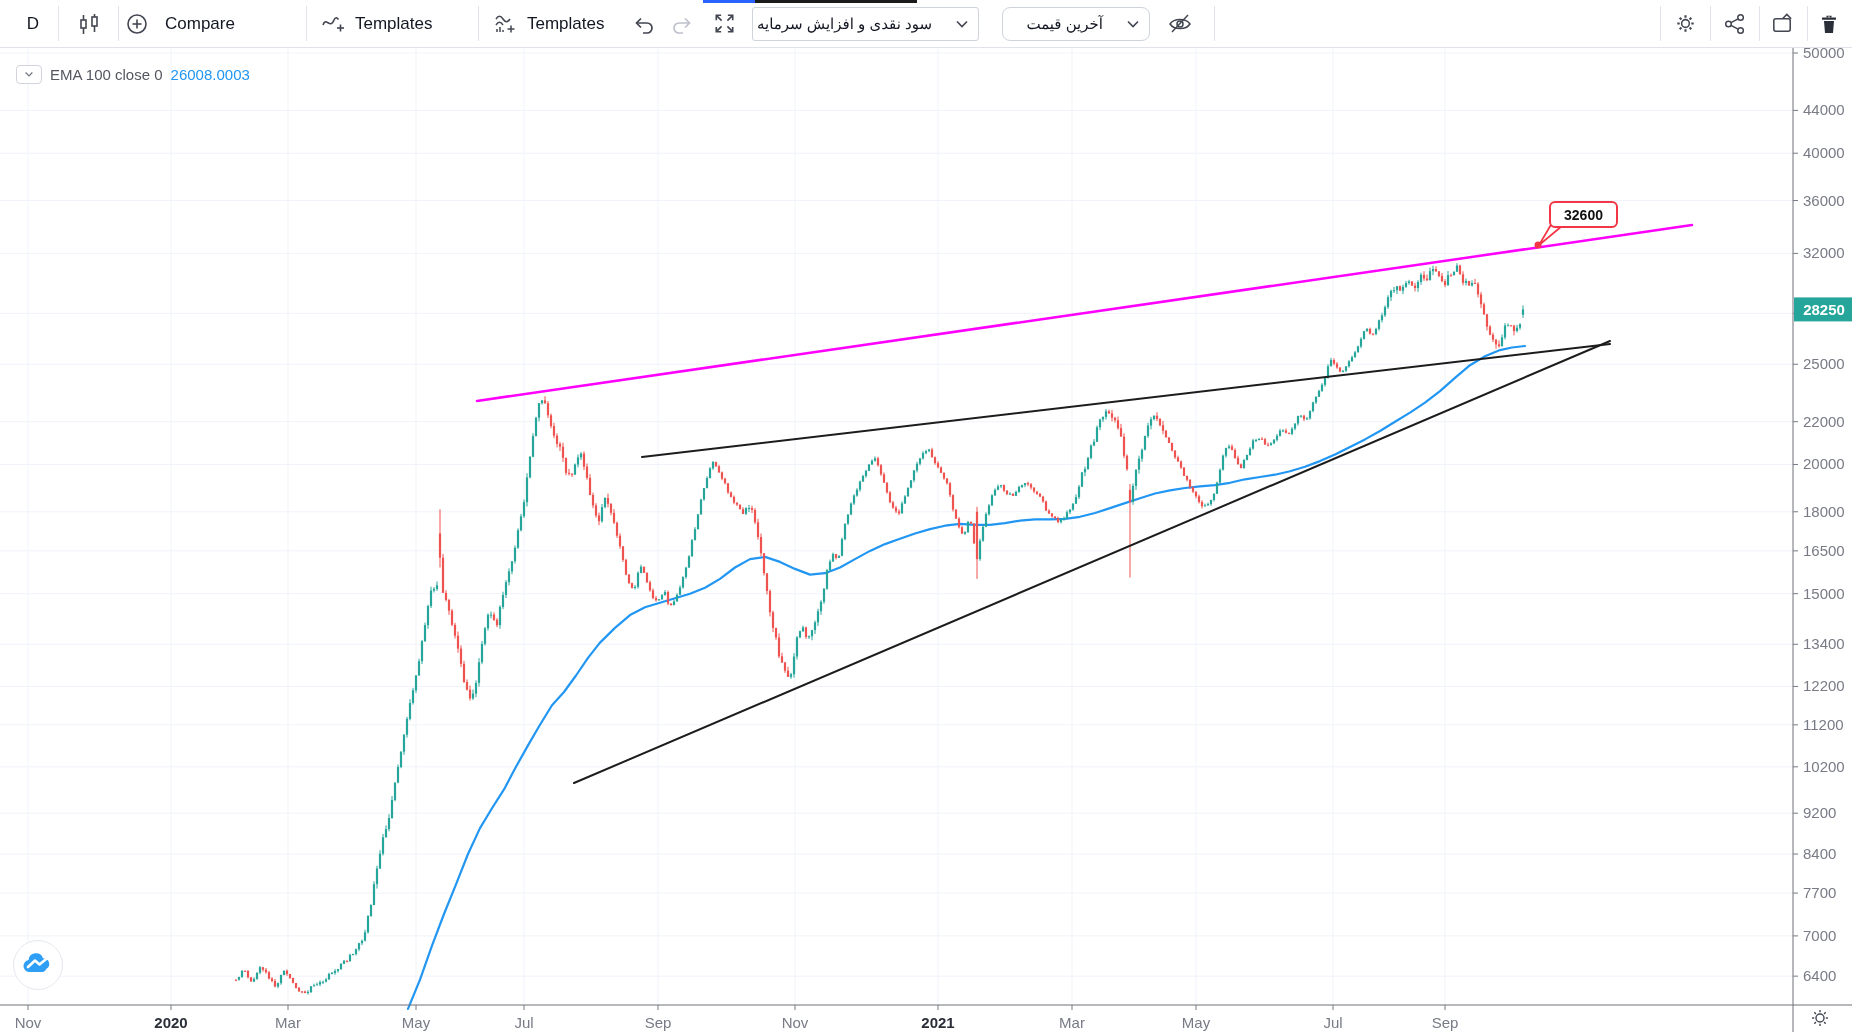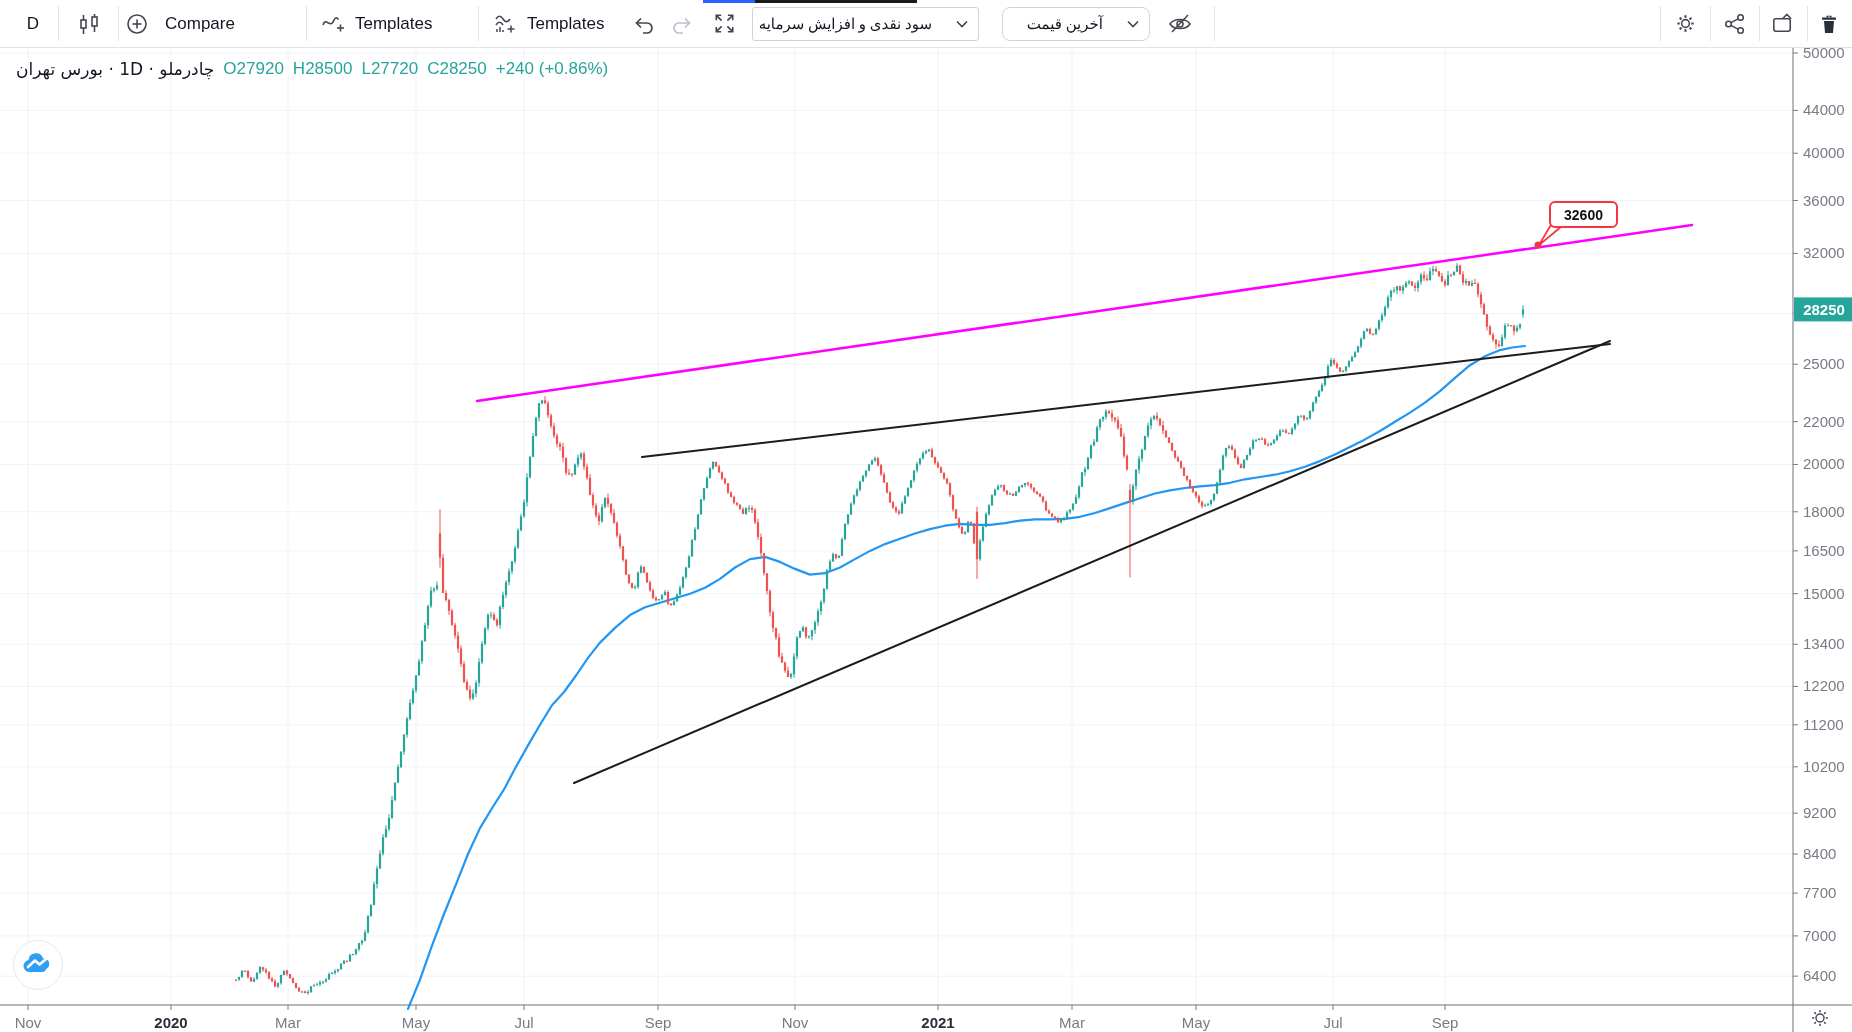--- a/index.html
+++ b/index.html
@@ -15,21 +15,21 @@
   .toolbar{position:absolute;left:0;top:0;width:1852px;height:47px;background:#fff;
            border-bottom:1px solid #e0e3eb;z-index:30;}
   .tb{position:absolute;top:0;height:47px;display:flex;align-items:center;gap:8px;
       color:#131722;font-size:17px;cursor:pointer;}
   .tb-sep{position:absolute;top:6px;height:35px;width:1px;background:#e0e3eb;}
   .tb svg{display:block;}
   .tb-label{white-space:nowrap;color:#131722;}
   .dropdown{position:absolute;top:7px;height:32px;border:1px solid #cfd3dc;border-radius:3px;
             background:#fff;display:flex;align-items:center;direction:rtl;cursor:pointer;}
   .dropdown .dd-text{flex:1;text-align:right;padding-right:12px;font-size:15px;color:#131722;
-                     font-family:Liberation Serif, serif;white-space:nowrap;overflow:hidden;}
+                     font-family:Liberation Sans, sans-serif;white-space:nowrap;overflow:hidden;}
   .dropdown .dd-chev{padding:0 8px 0 10px;display:flex;align-items:center;}
 
   
   .legend{position:absolute;left:16px;top:57px;z-index:20;}
   .lg-row1{display:flex;align-items:center;gap:9px;font-size:17px;height:24px;}
   .lg-sym{color:#131722;font-family:"DejaVu Sans","Liberation Sans",sans-serif;}
   .lg-val{color:#26a69a;}
   .lg-row2{display:flex;align-items:center;gap:8px;margin-top:7px;font-size:15px;height:20px;}
   .lg-chevbtn{width:26px;height:19px;border:1px solid #d1d4dc;border-radius:4px;background:#fff;
               display:flex;align-items:center;justify-content:center;cursor:pointer;padding:0;}
@@ -1185,27 +1185,28 @@
         <svg width="24" height="24" viewBox="0 0 24 24" fill="#2a2e39" stroke="none">
           <path d="M7,9 h10 l-1,12 h-8 z"></path>
           <rect x="5" y="5.5" width="14" height="2.2" rx="0.5"></rect>
           <path d="M9.5,5.5 v-1.8 h5 v1.8 h-1.6 v-1 h-1.8 v1 z"></path>
         </svg>
       </span>
     </div>
   </div>
 
   <div class="legend">
-    <div class="lg-row1">
-      <span class="lg-sym" dir="rtl">چادرملو · 1D · بورس تهران</span>
-      <span class="lg-val">O27920</span>
-      <span class="lg-val">H28500</span>
-      <span class="lg-val">L27720</span>
-      <span class="lg-val">C28250</span>
-      <span class="lg-val">+240 (+0.86%)</span>
+    <div class="lg-row2">
+      <button class="lg-chevbtn">
+        <svg width="12" height="12" viewBox="0 0 16 16" fill="none" stroke="#787b86" stroke-width="1.8">
+          <path d="M3.5,6 L8,10.5 L12.5,6"></path>
+        </svg>
+      </button>
+      <span class="lg-ind">EMA 100 close 0</span>
+      <span class="lg-indval">26008.0003</span>
     </div>
   </div>
 
   <div class="logo-badge">
     <svg width="32" height="32" viewBox="0 0 32 32">
       <path d="M7,23 a6,6 0 0 1 -0.5,-11.9 a7.5,7.5 0 0 1 14.6,-1.6 a5.5,5.5 0 0 1 3.4,10.2 a6,6 0 0 1 -3.5,3.3 z" fill="#2f9ef5"></path>
       <polyline points="6,18 13,11.5 17.5,15.5 26,8.5" fill="none" stroke="#ffffff" stroke-width="2.6" stroke-linecap="round" stroke-linejoin="round"></polyline>
     </svg>
   </div>
 

